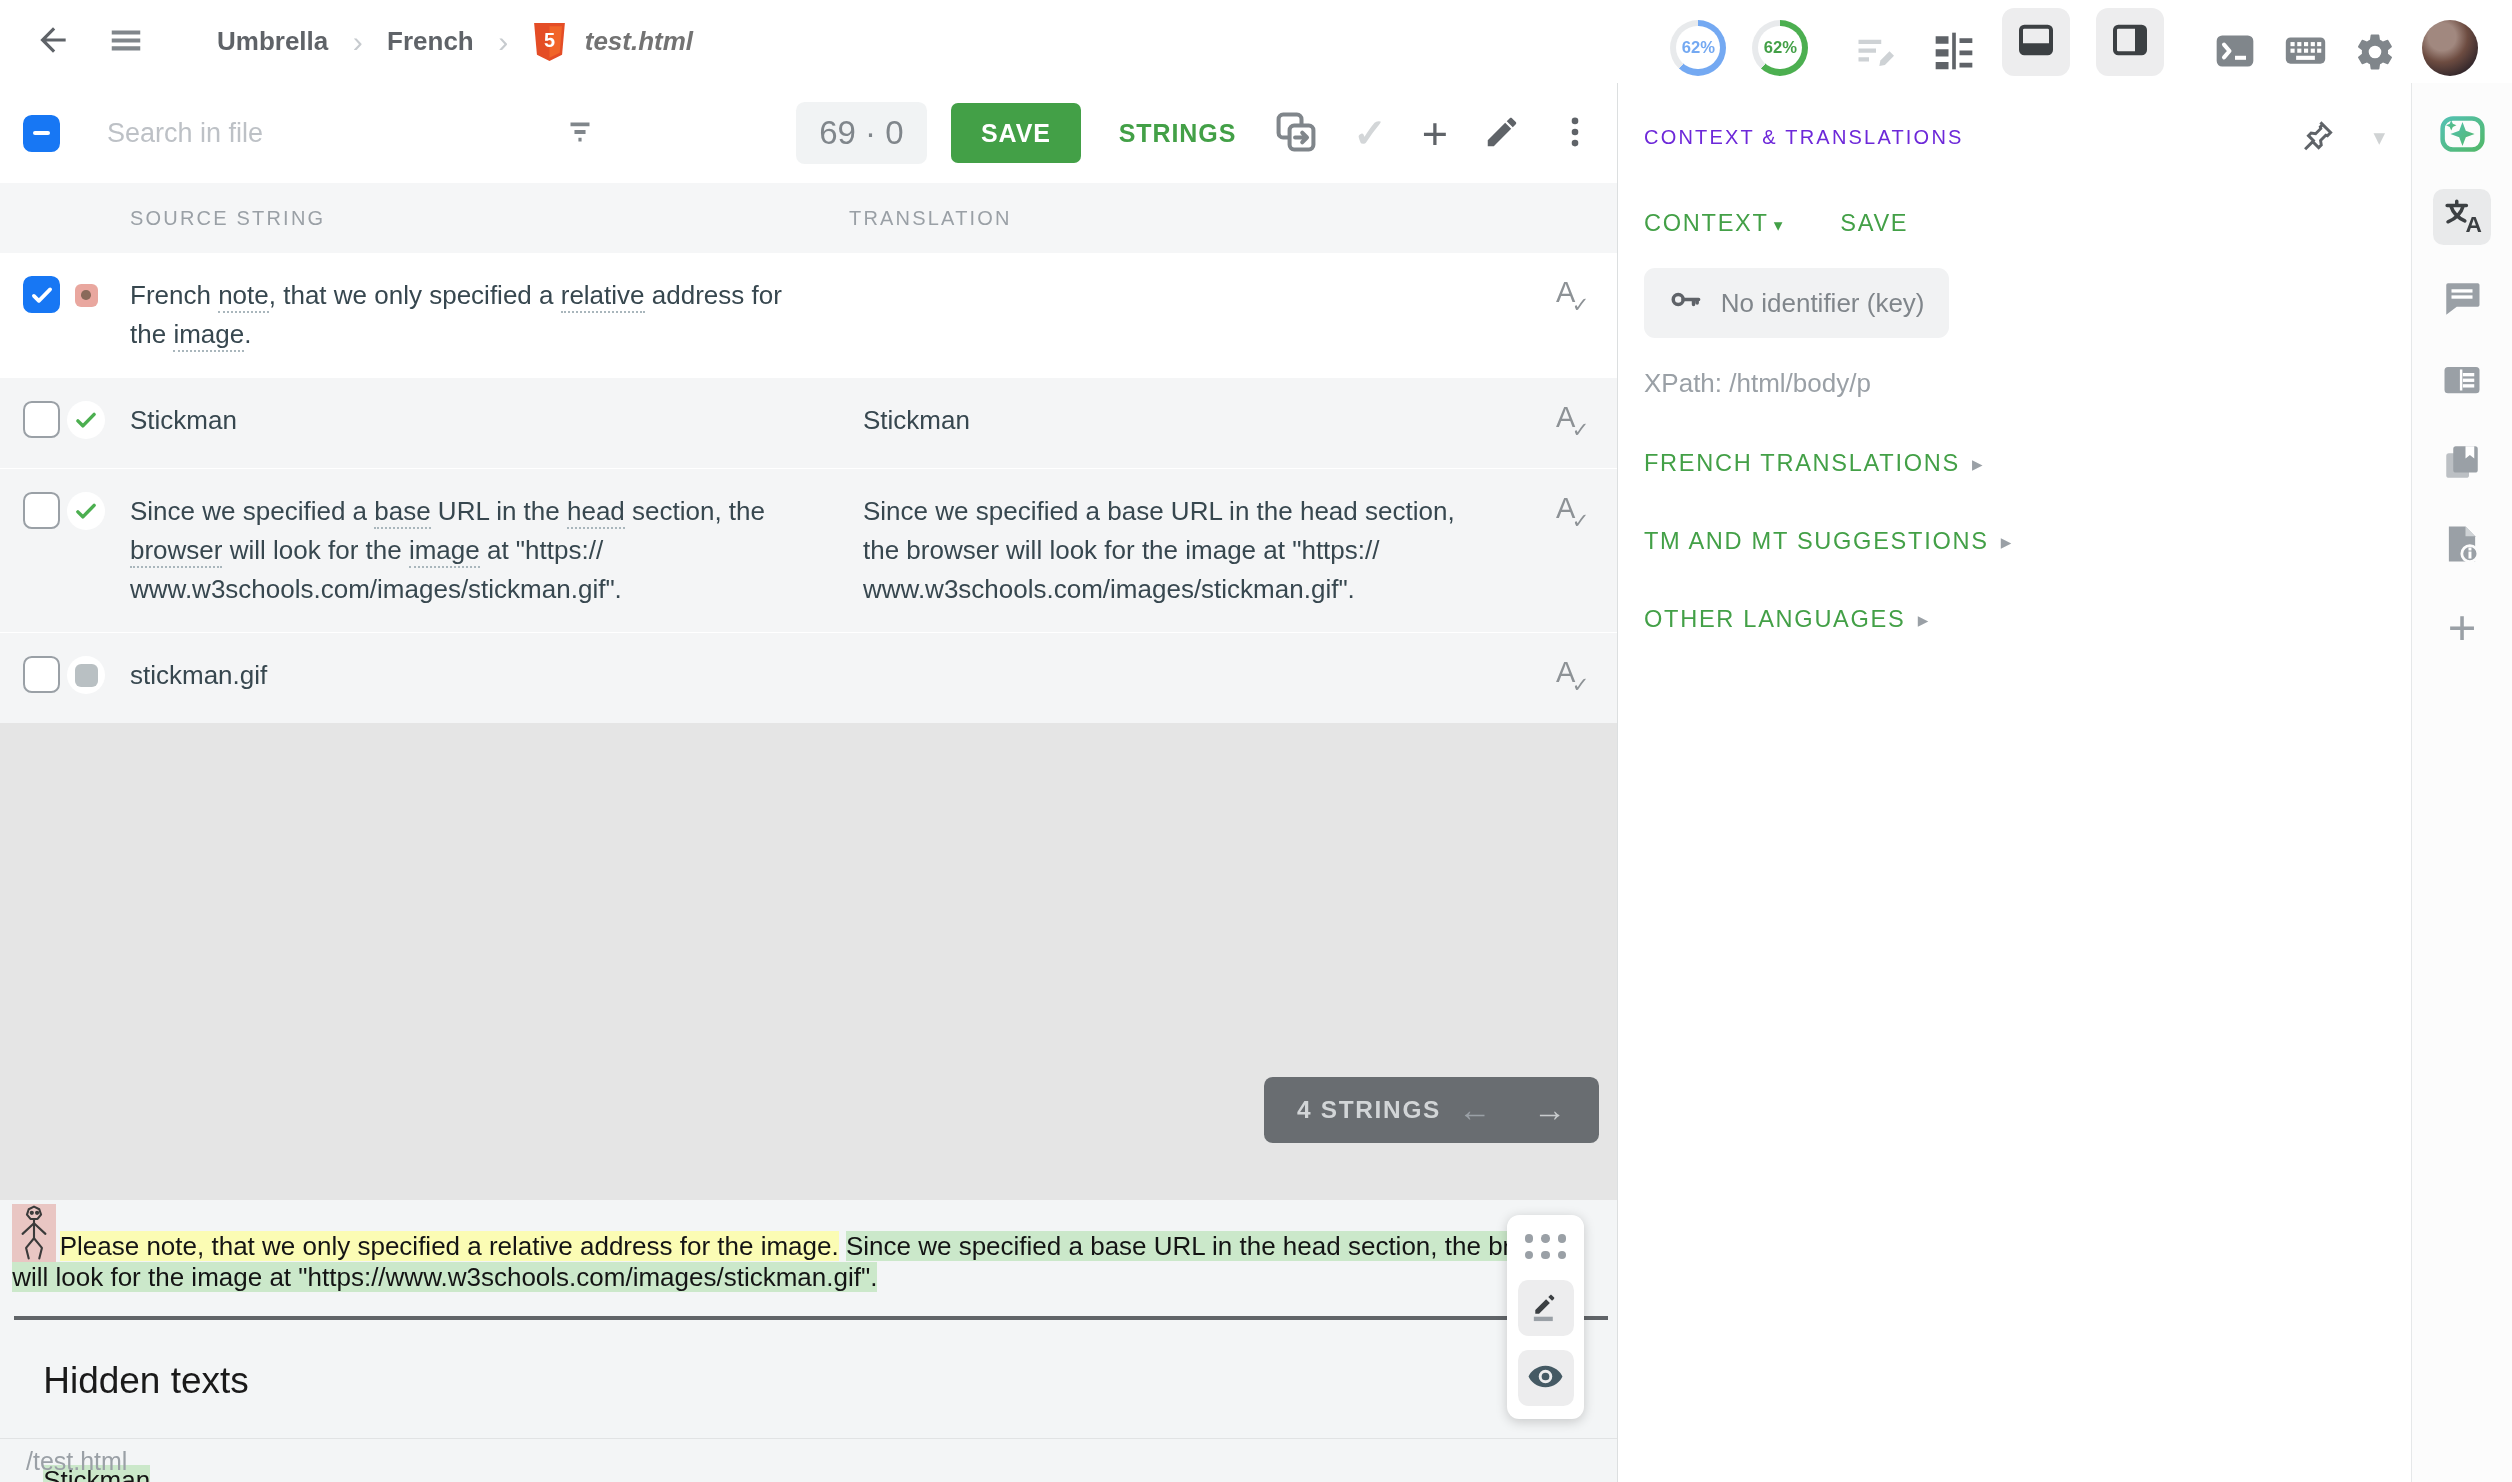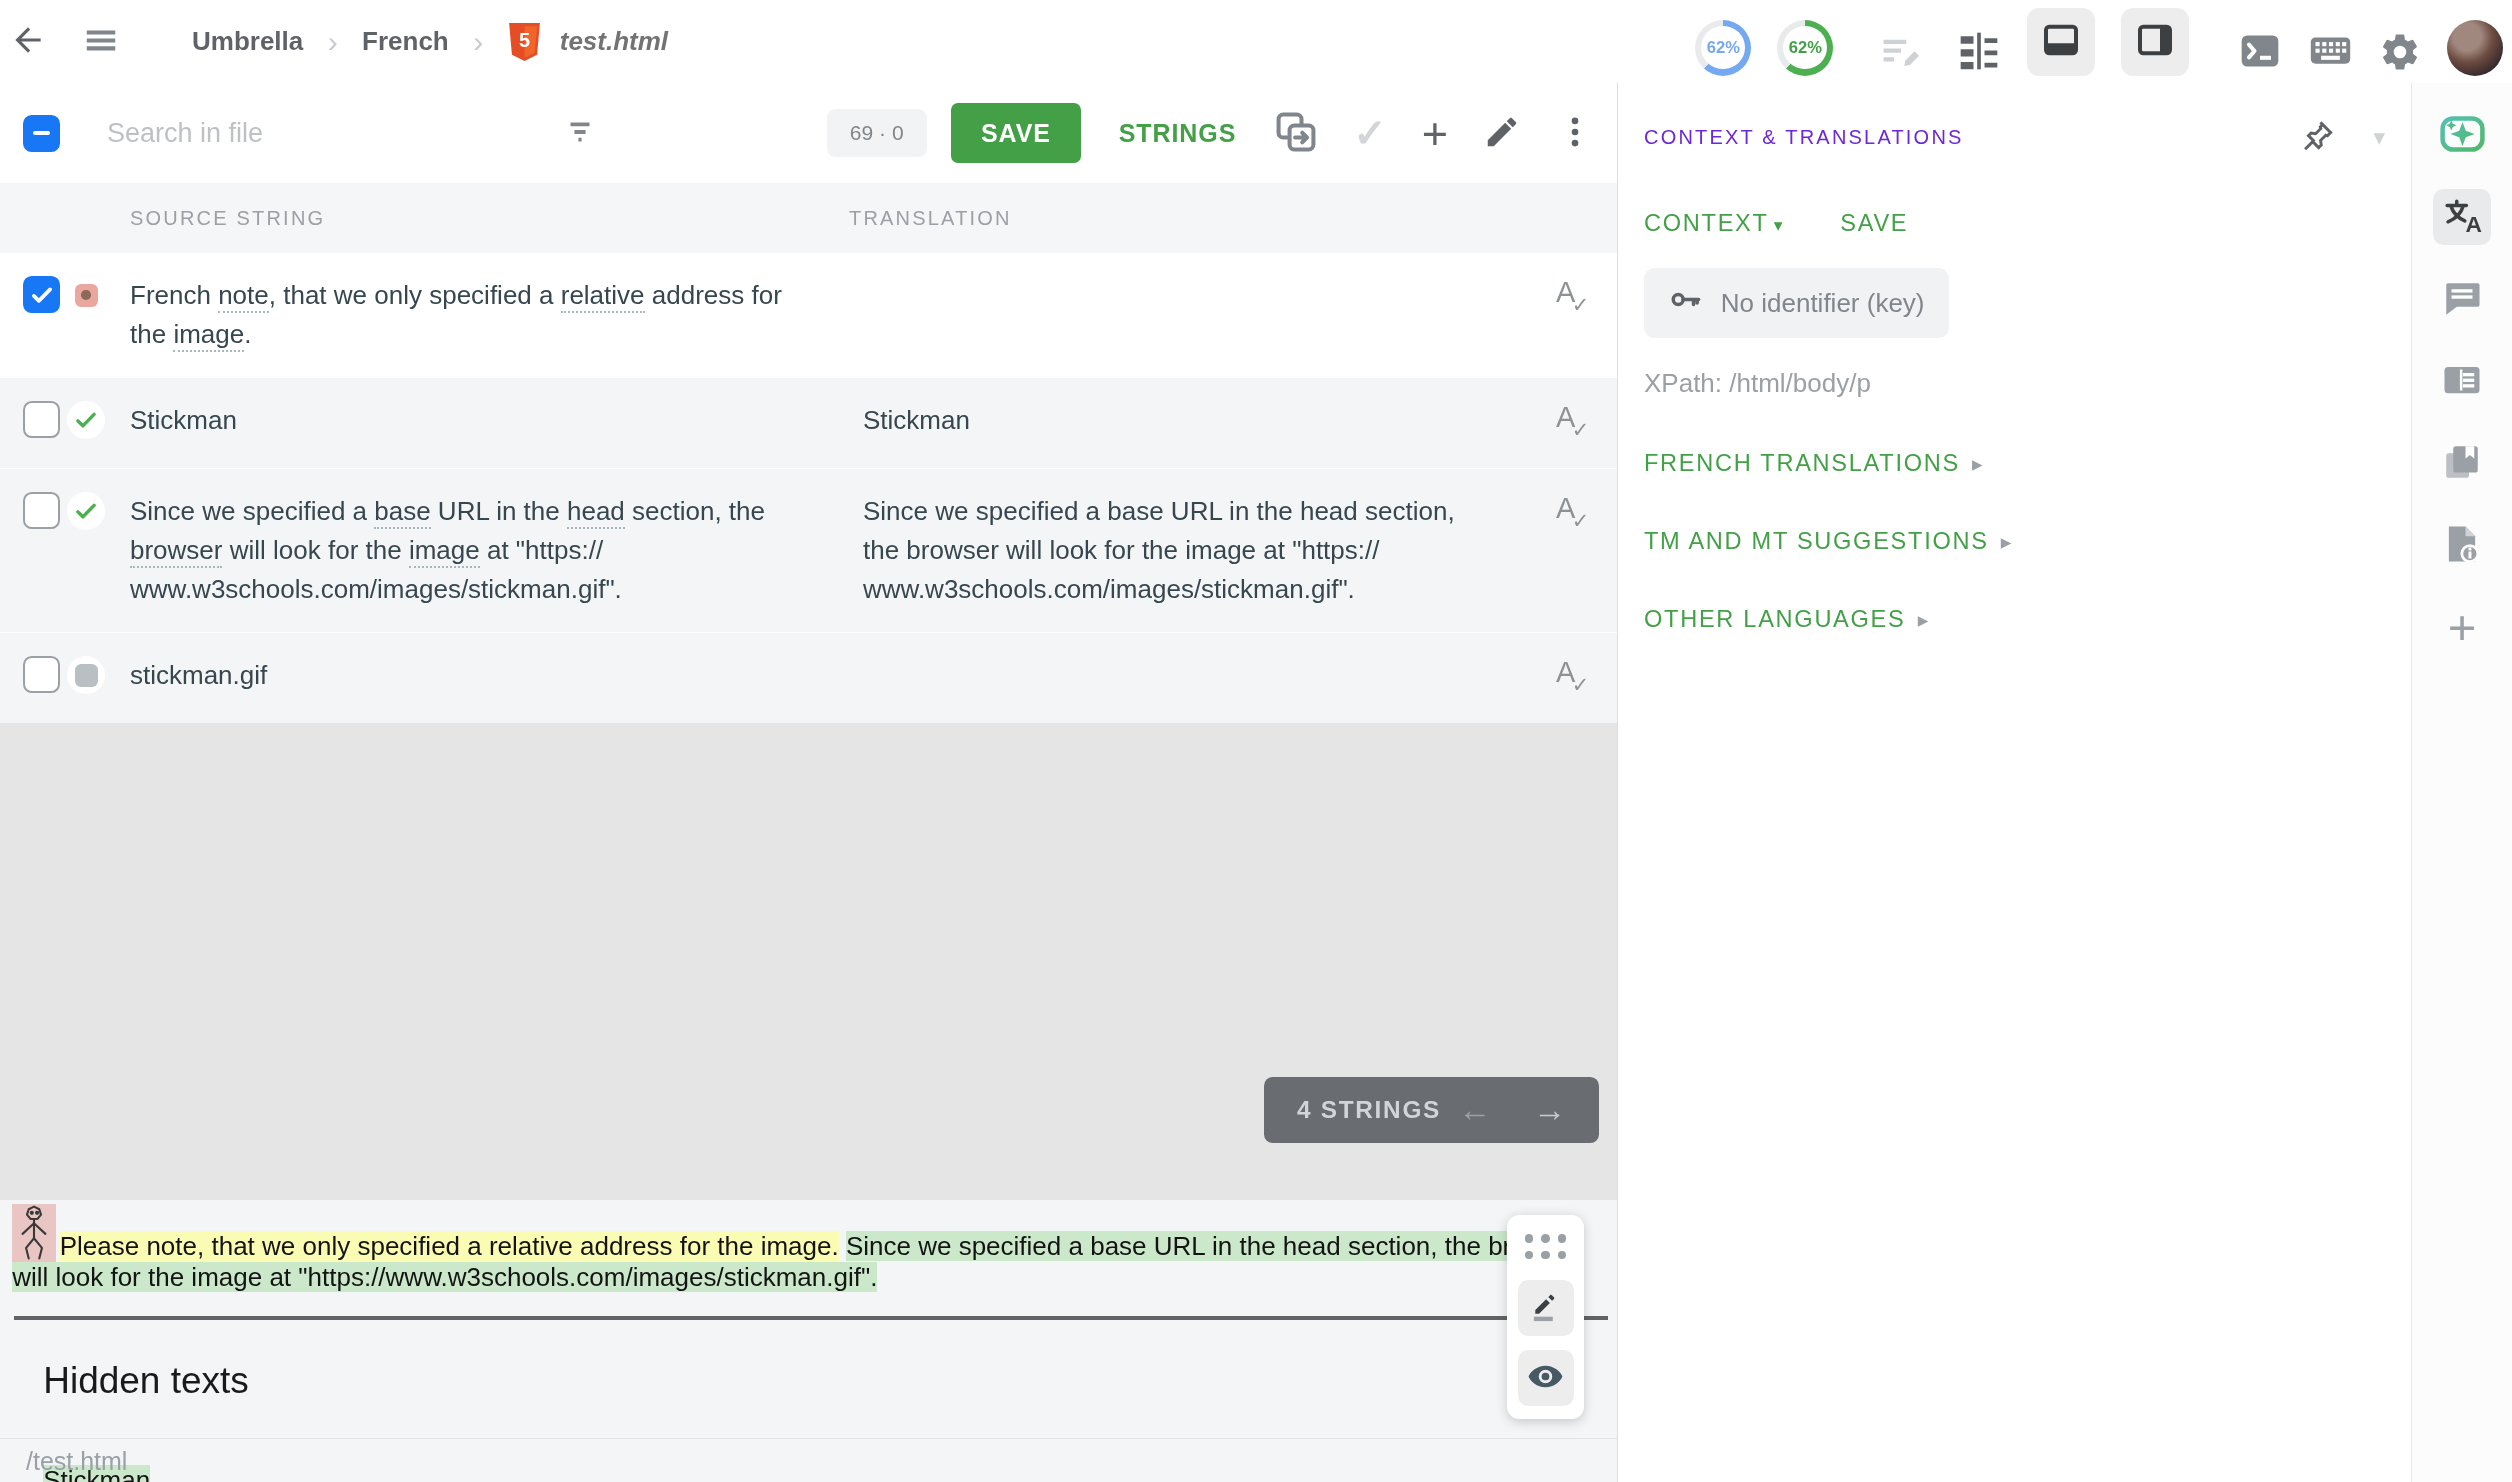--- a/index.html
+++ b/index.html
@@ -1,20 +1,20 @@
 <!DOCTYPE html>
 <html style="font-size:14px"><head>
 <meta charset="utf-8">
 <style>
   * { margin:0; padding:0; box-sizing:border-box; }
   html,body { width:2512px; height:1483px; overflow:hidden; background:#fff;
               font-family:"Liberation Sans", sans-serif; color:#3c4043; }
 
   
-  .topbar { height:83px; display:flex; align-items:center; padding:0 9px;
+  .topbar { height:83px; display:flex; align-items:center; padding:0 34px;
             background:#fff; }
   .icon-btn { border:none; background:none; display:inline-flex; align-items:center;
               justify-content:center; cursor:pointer; }
   .tb-left { display:flex; align-items:center; gap:35px; }
   .crumbs { display:flex; align-items:center; gap:24.4px; margin-left:37px; }
   .crumb { font-size:26px; font-weight:700; color:#5f6368; }
   .crumb.current { color:#737373;font-style:italic; }
   .crumb-sep { color:#c7cbcf; font-size:30px; font-weight:400; }
   .html5 { width:33px; height:38px; margin-right:-5.2px; }
   .tb-right { margin-left:auto; display:flex; align-items:flex-end; gap:26px; }
@@ -43,21 +43,21 @@
          background:#fff; display:inline-flex; align-items:center; justify-content:center;
          flex:none; cursor:pointer; }
   .cbx.checked, .cbx.indet { background:#1777f4; border-color:#1777f4; }
   .cbx.indet::after { content:""; width:17.4px; height:4.4px; background:#fff; border-radius:2.6px; }
   .cbx svg { width:26px; height:26px; }
   .search-input { border:none; outline:none; background:transparent; font-size:27px;
                   width:454px; margin-left:47px; color:#3c4043;
                   font-family:"Liberation Sans",sans-serif; }
   .search-input::placeholder { color:#bdc1c6; }
   .counter-chip { background:#f1f3f4; border-radius:8.7px; padding:12.2px 23px;
-                  font-size:21px; color:#80868b; }
+                  font-size:33px; color:#80868b; }
   .save-btn { margin-left:24.4px; background:#43a047; color:#fff; border:none;
               border-radius:7px; padding:15.7px 30px; font-size:25px; font-weight:700;
               letter-spacing:0.9px; cursor:pointer; font-family:"Liberation Sans",sans-serif; }
   .cancel-btn { margin:0 38px; background:none; border:none; color:#43a047;
                 font-size:25px; font-weight:700; letter-spacing:0.9px; cursor:pointer;
                 font-family:"Liberation Sans",sans-serif; }
   .tb-icon { margin-left:35px; }
   .spacer { flex:1; }
 
   

